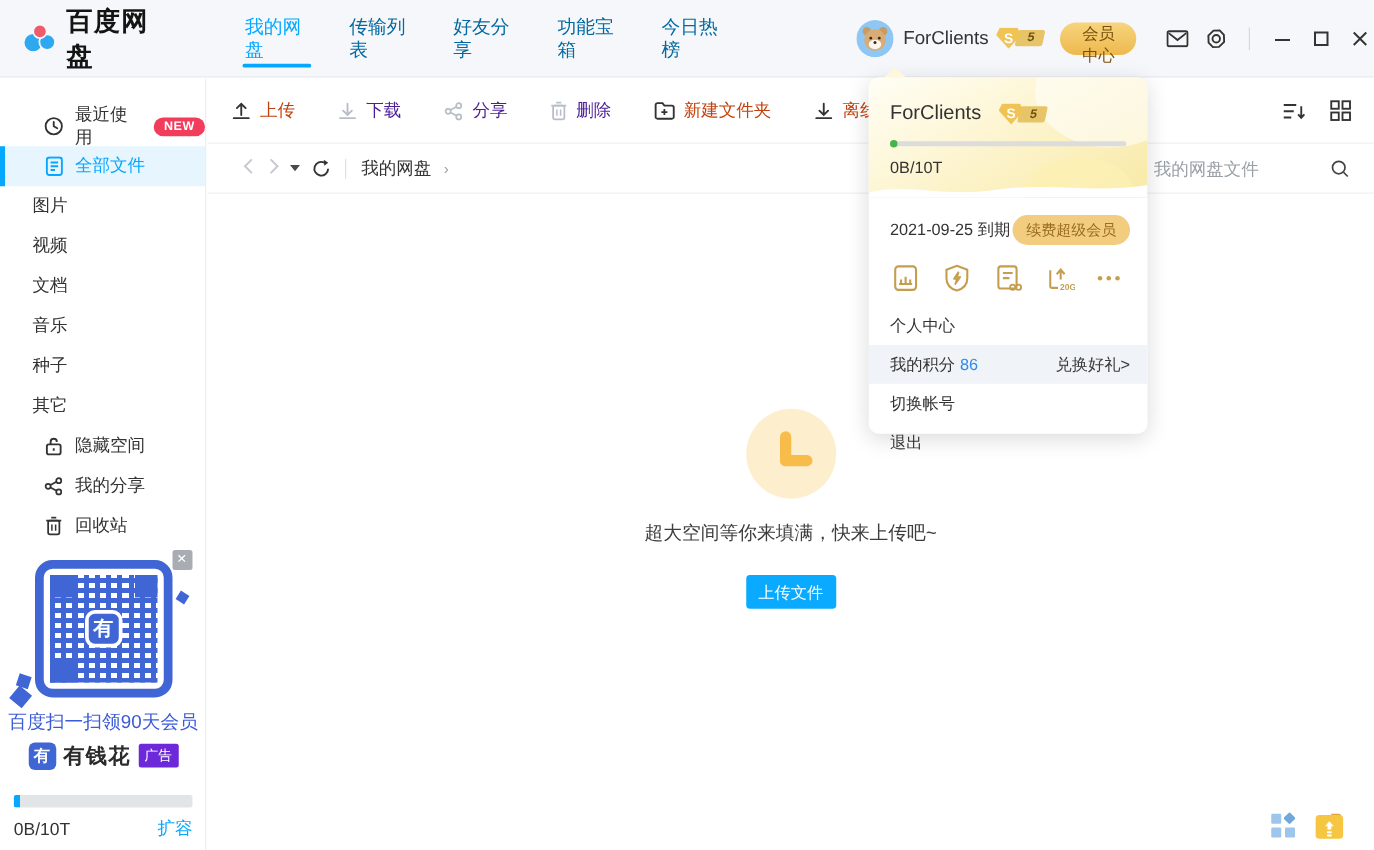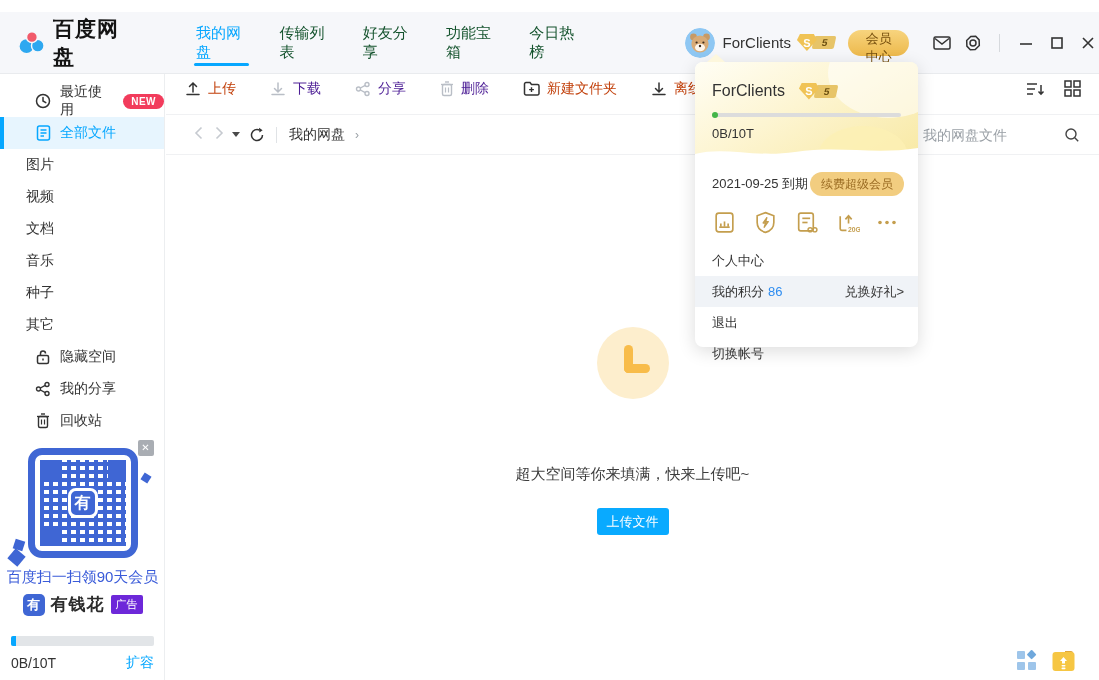--- a/index.html
+++ b/index.html
@@ -1,25 +1,25 @@
 <!DOCTYPE html>
 <html><head>
 <meta charset="utf-8">
 <style>
   * { margin:0; padding:0; box-sizing:border-box; }
   html,body { width:1099px; height:680px; overflow:hidden; }
   body { font-family:"Liberation Sans", sans-serif; background:#fff; position:relative; color:#333; }
 
   
-  .titlebar { position:absolute; top:12px; left:0; width:1099px; height:62px; background:#f6f7fa;
+  .titlebar { position:absolute; top:0; left:0; width:1099px; height:62px; background:#f6f7fa;
               border-bottom:1px solid #e9ebee; display:flex; z-index:5; }
   .logo-wrap { display:flex; align-items:center; margin-left:18px; }
   .app-title { font-size:21px; font-weight:bold; color:#141414; margin-left:8px; letter-spacing:1px; }
   .tabs { display:flex; margin-left:48px; height:62px; }
-  .tab { position:relative; font-size:15px; color:#14532d; padding:0 16px; display:flex; align-items:center; cursor:pointer; }
+  .tab { position:relative; font-size:15px; color:#0369a1; padding:0 16px; display:flex; align-items:center; cursor:pointer; }
   .tab.active { color:#06a7ff; }
   .tab.active::after { content:""; position:absolute; left:14px; right:14px; bottom:8px; height:3px; background:#06a7ff; border-radius:2px; }
   .user-area { display:flex; align-items:center; margin-left:88px; }
   .avatar { width:30px; height:30px; border-radius:50%; overflow:hidden; flex:none; }
   .username { font-size:15px; color:#333; margin-left:8px; }
   .vipbadges { display:flex; align-items:center; margin-left:6px; }
   .badge-s { width:20px; height:17px; background:#f0c355; color:#fff; font-size:11px; font-weight:bold;
              display:flex; align-items:center; justify-content:center;
              clip-path:polygon(15% 0,85% 0,100% 35%,50% 100%,0 35%); z-index:2; }
   .badge-5 { height:13px; padding:0 7px 0 9px; margin-left:-4px; background:#e7c468; color:#6e5213;
@@ -90,21 +90,21 @@
   .pathbar-right { margin-left:auto; display:flex; align-items:center; gap:8px; }
   .search-input { border:none; outline:none; background:transparent; font-size:14px; color:#666; width:130px;
                   font-family:inherit; }
   .search-input::placeholder { color:#9aa0a6; }
 
   .files-area { position:relative; height:524px; }
   .empty-state { position:absolute; left:0; right:0; top:172px; display:flex; flex-direction:column; align-items:center; }
   .empty-clock { width:72px; height:72px; border-radius:50%; background:#fdeecd; position:relative; }
   .hand-v { position:absolute; left:27px; top:18px; width:9px; height:28px; border-radius:5px; background:#f8bc4a; }
   .hand-h { position:absolute; left:27px; top:37px; width:26px; height:9px; border-radius:5px; background:#f8bc4a; }
-  .empty-msg { margin-top:66px; font-size:15px; color:#3d3d3d; }
+  .empty-msg { margin-top:18px; font-size:15px; color:#3d3d3d; }
   .upload-file-btn { margin-top:24px; width:72px; height:27px; background:#09aaff; color:#fff; border:none;
                      border-radius:3px; font-size:13px; cursor:pointer; font-family:inherit; }
   .float-icons { position:absolute; right:24px; bottom:6px; display:flex; align-items:center; gap:12px; }
   .fi { width:24px; height:24px; cursor:pointer; }
 
   
   .user-popup { position:absolute; left:695px; top:62px; width:223px; height:285px; background:#fff;
                 border-radius:8px; box-shadow:0 4px 18px rgba(0,0,0,.14); z-index:50; }
   .popup-arrow { position:absolute; left:12px; top:-8px; width:0; height:0;
                  border-left:9px solid transparent; border-right:9px solid transparent; border-bottom:8px solid #fdf7dd; }
@@ -488,16 +488,16 @@
       </svg>
   </div>
 
   <div class="popup-menu">
     <div class="pm-item">个人中心</div>
     <div class="pm-item hl">
       <span>我的积分</span>
       <span class="pm-points-val">86</span>
       <span class="pm-action">兑换好礼&gt;</span>
     </div>
+    <div class="pm-item">切换帐号</div>
     <div class="pm-item">退出</div>
-    <div class="pm-item">切换帐号</div>
   </div>
 </div>
 
 </body></html>

